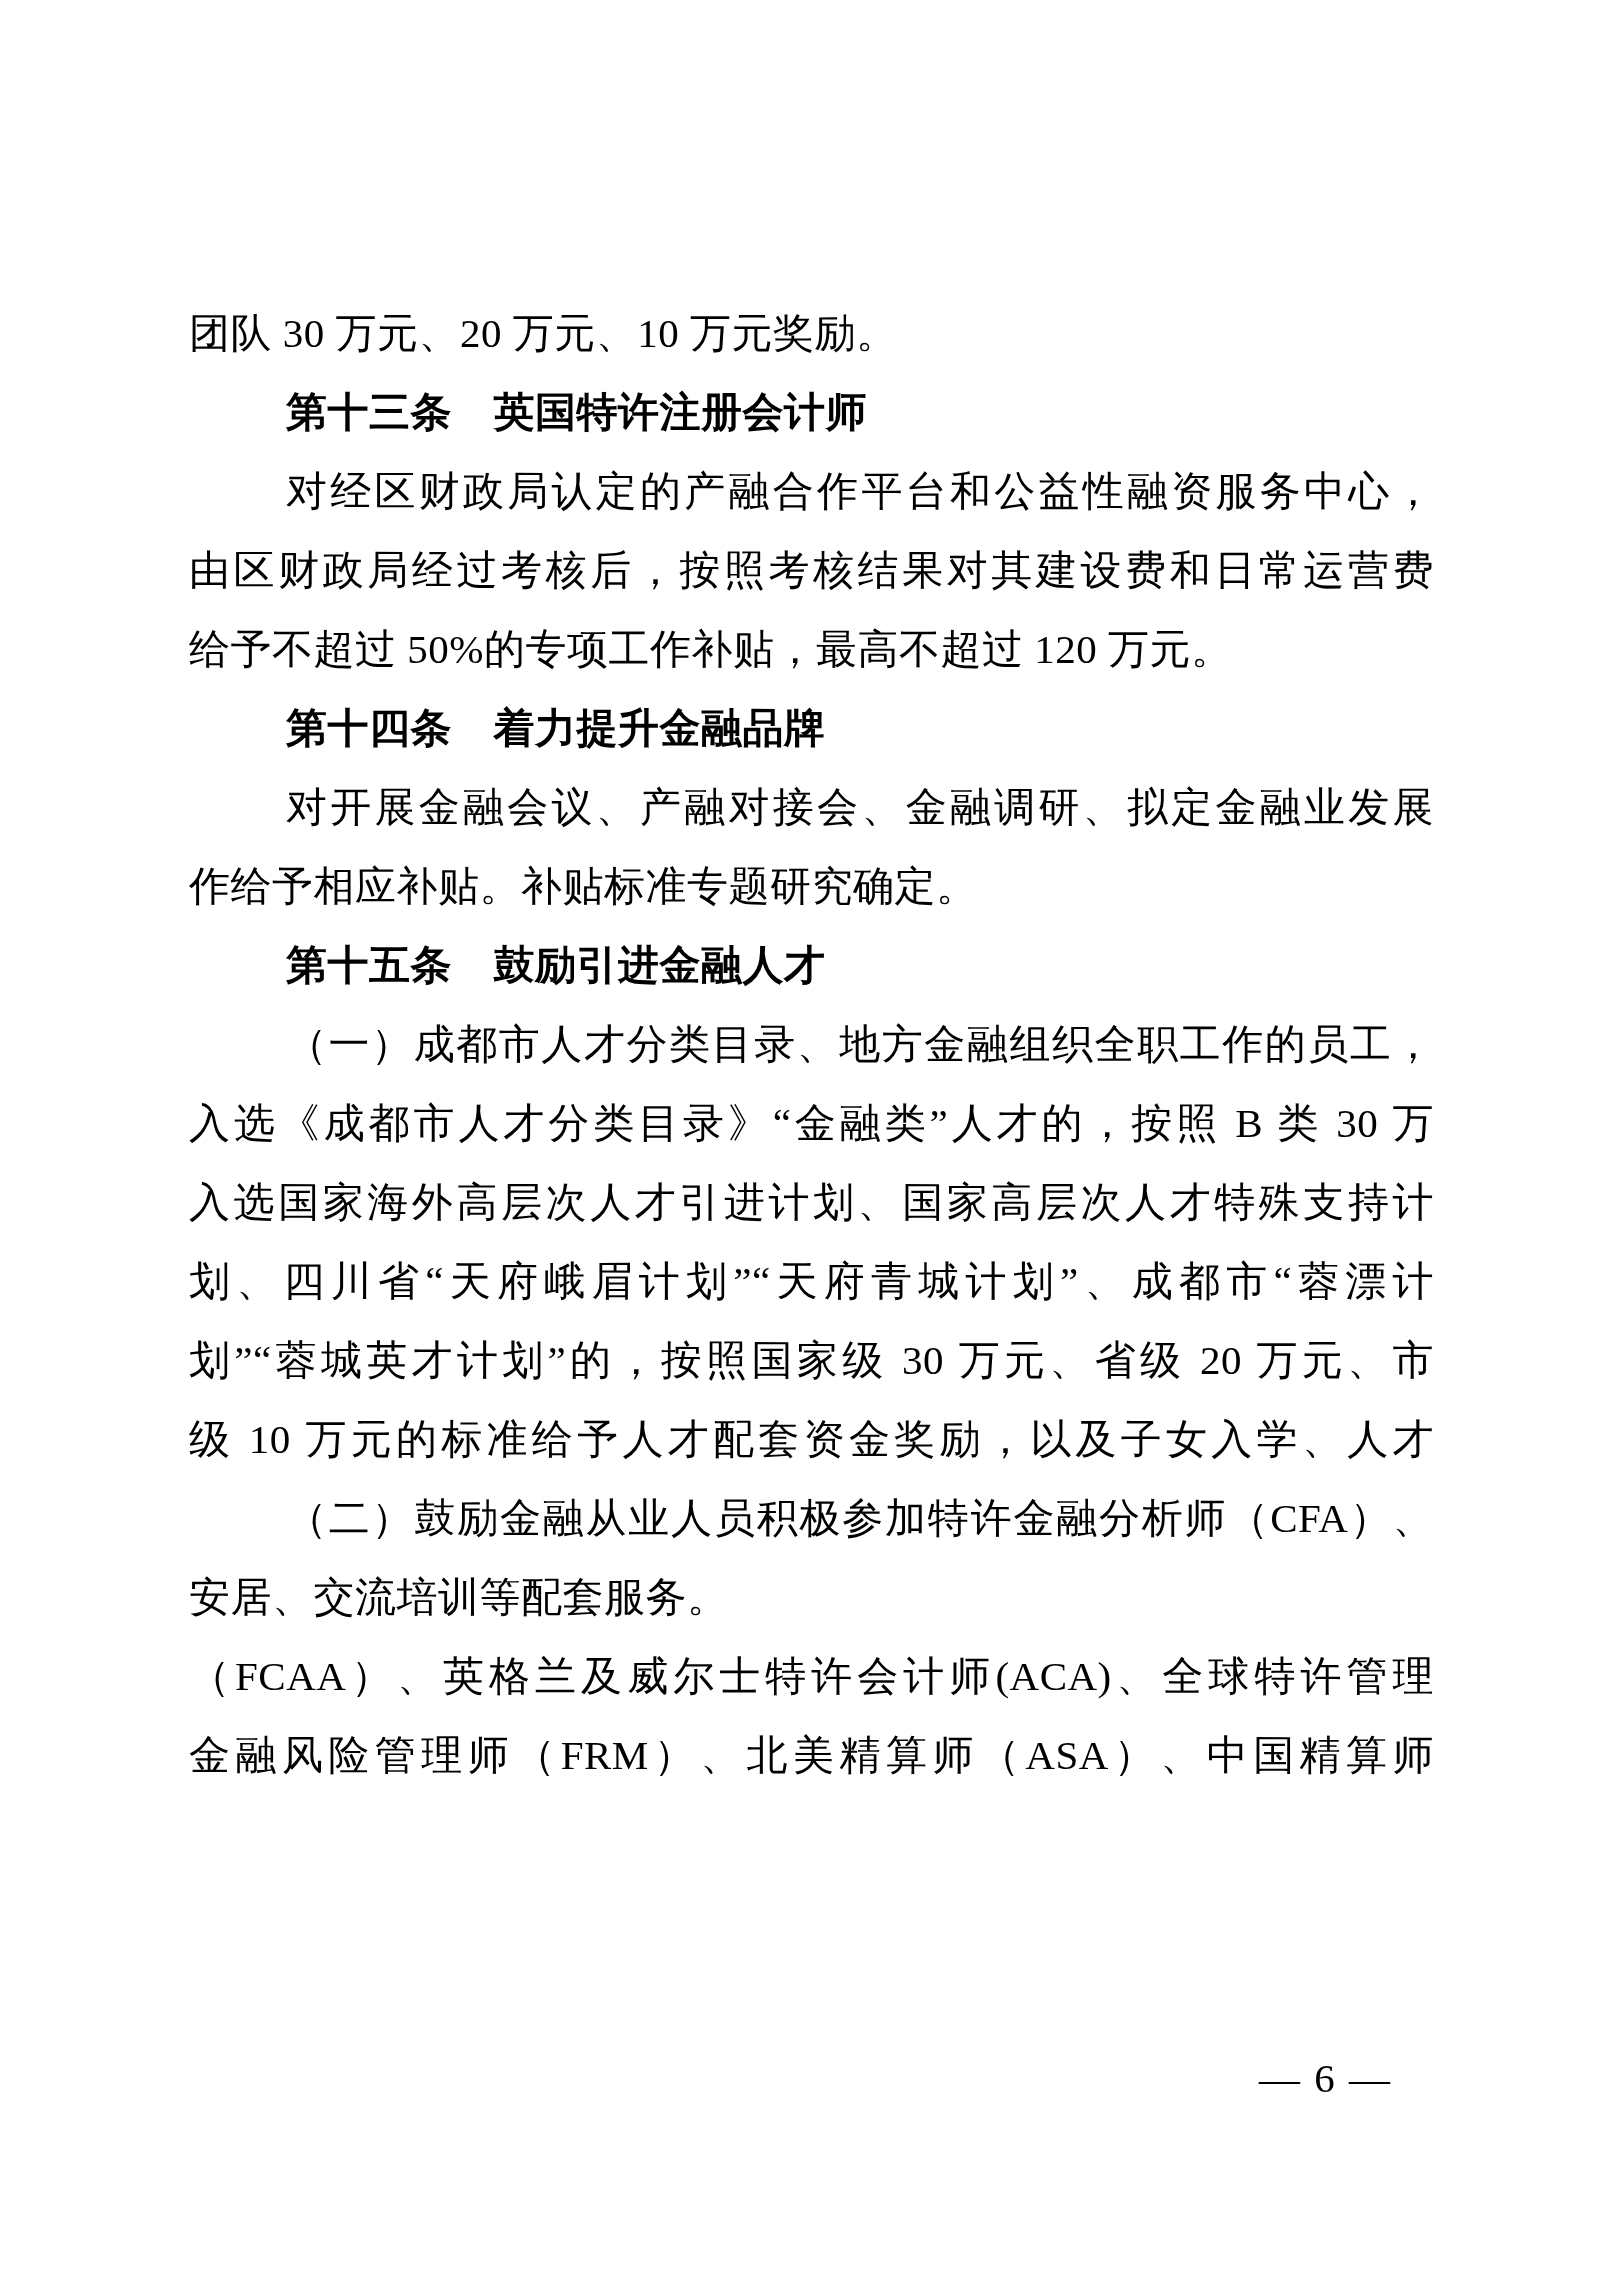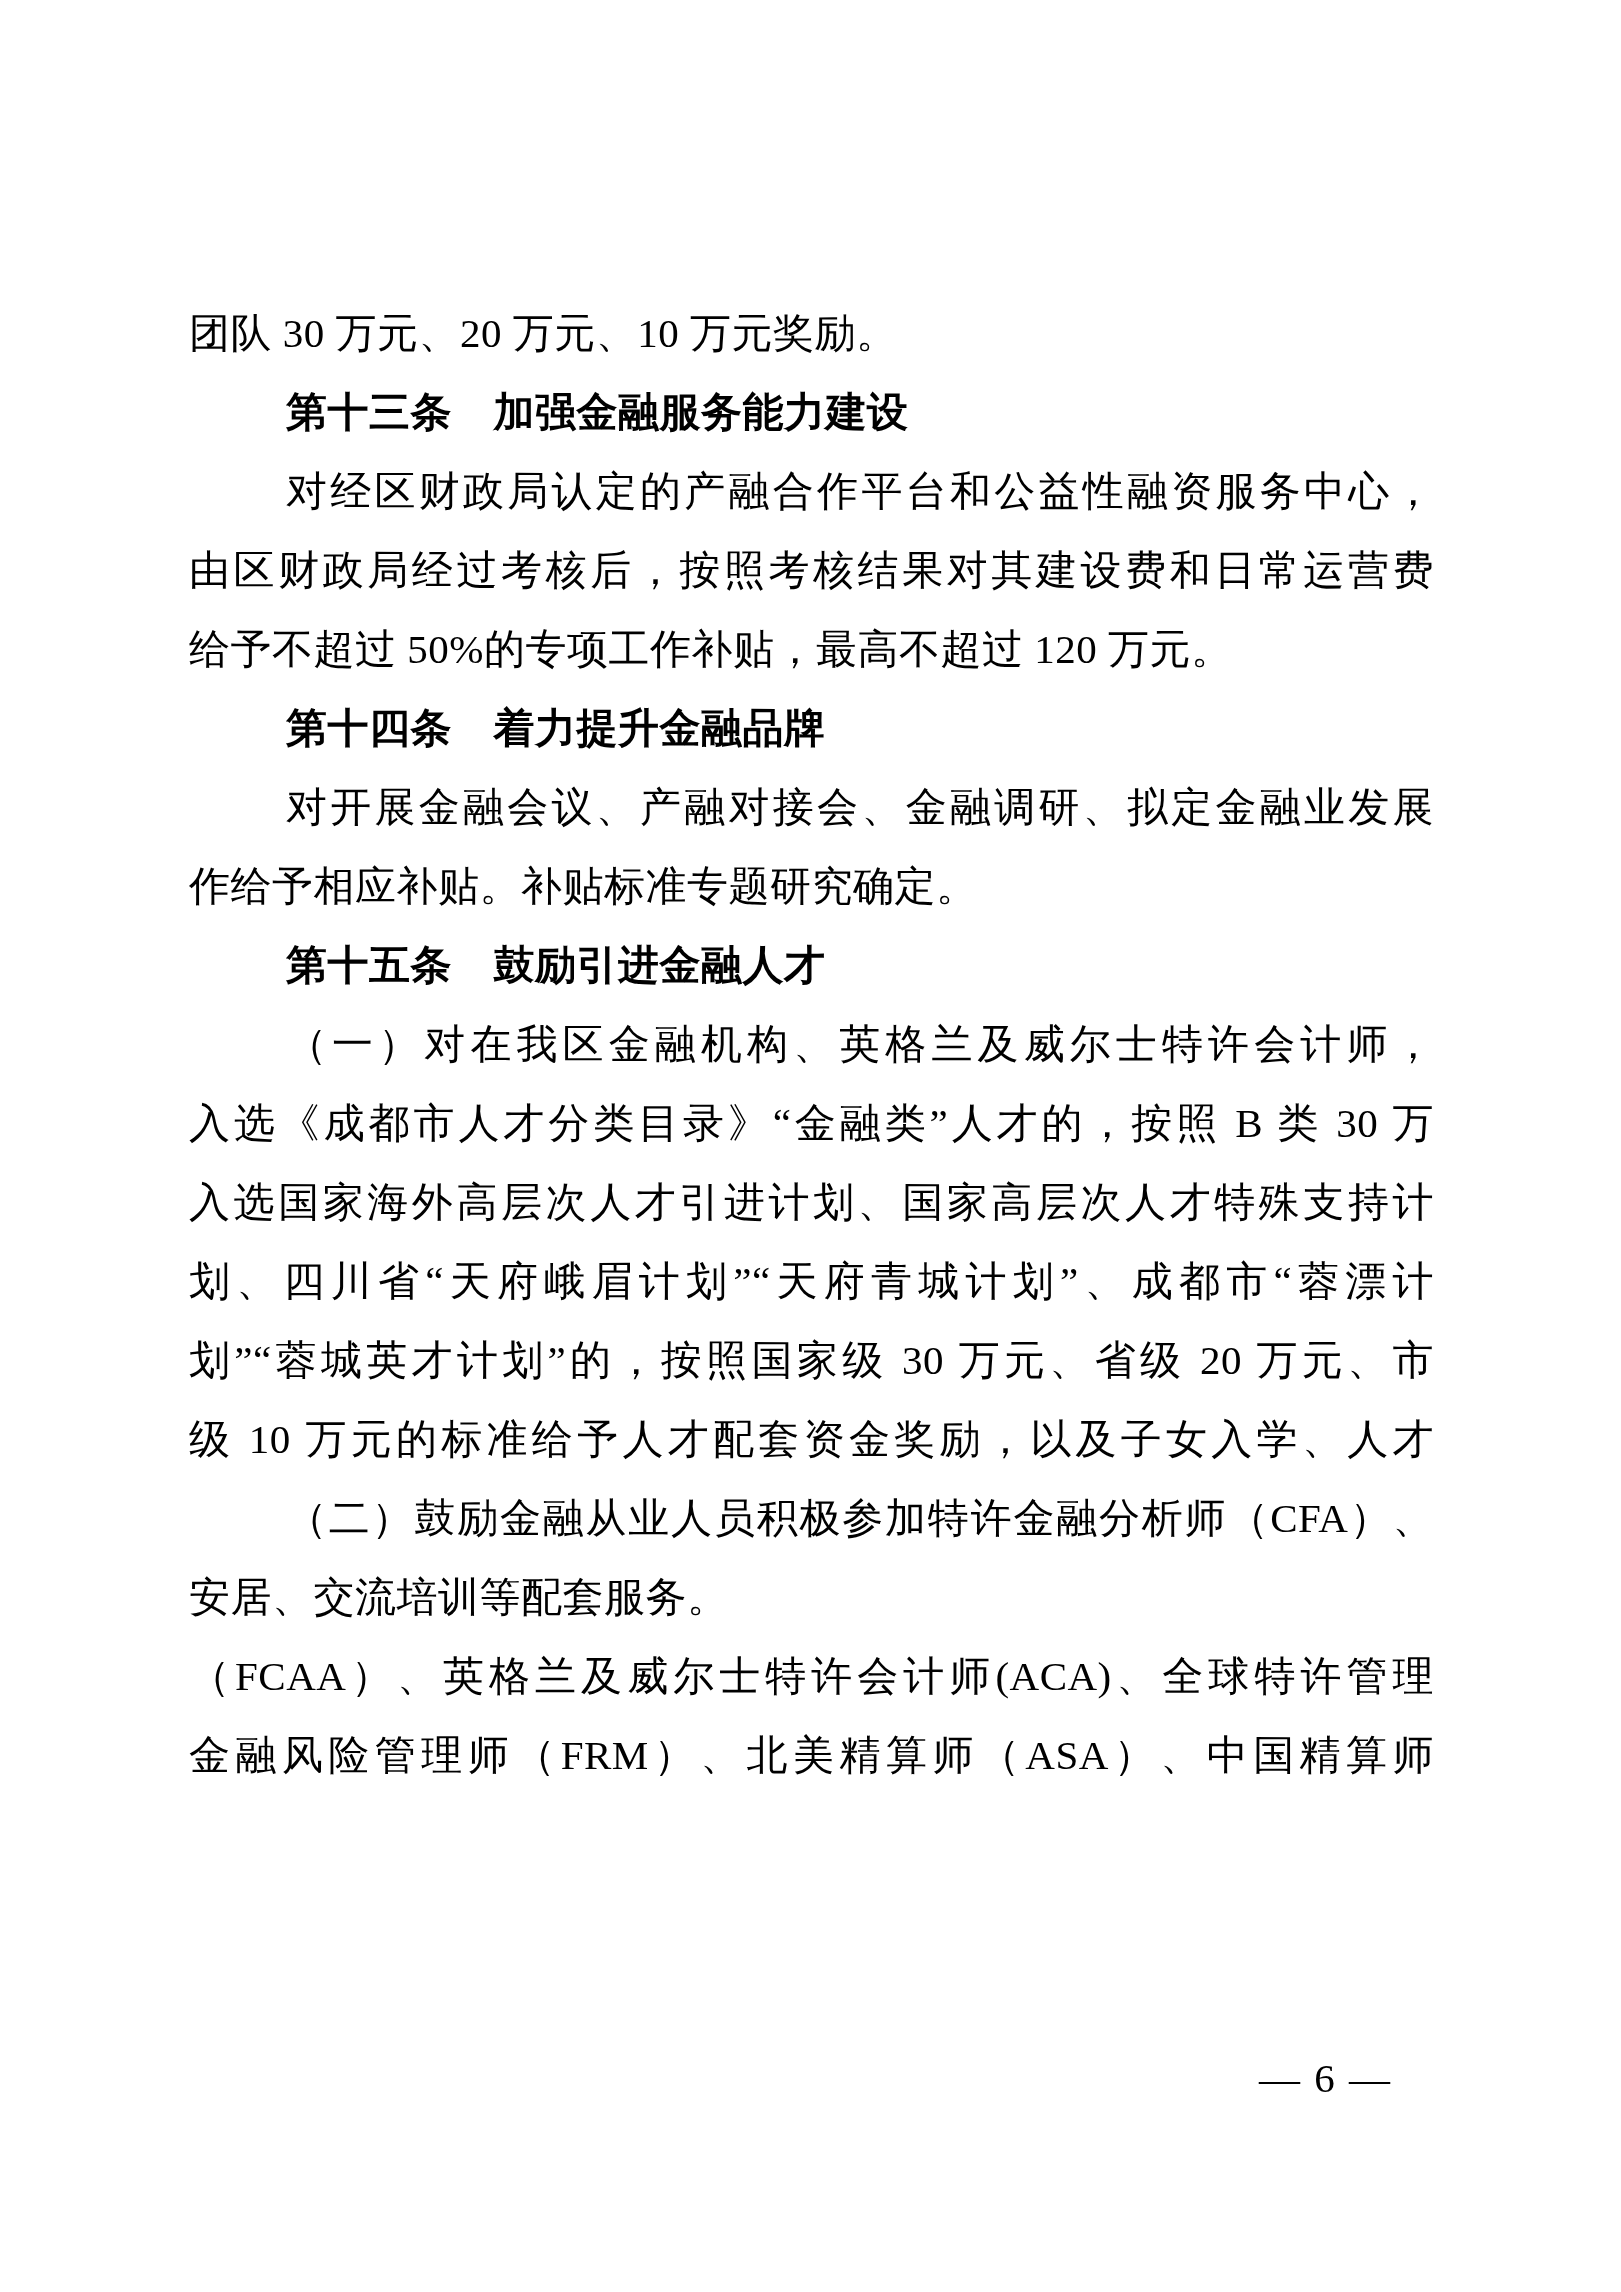--- a/index.html
+++ b/index.html
@@ -44,29 +44,29 @@
     font-size:41px;
     letter-spacing:2px;
   }
 </style>
 </head>
 <body>
 
 <div class="page">
   <div class="textblock">
     <div class="line">团队 30 万元、20 万元、10 万元奖励。</div>
-    <div class="line indent heading">第十三条　加强金融服务能力建设</div>
+    <div class="line indent heading">第十三条　英国特许注册会计师</div>
     <div class="line indent full">对经区财政局认定的产融合作平台和公益性融资服务中心，</div>
     <div class="line full">由区财政局经过考核后，按照考核结果对其建设费和日常运营费</div>
     <div class="line">给予不超过 50%的专项工作补贴，最高不超过 120 万元。</div>
     <div class="line indent heading">第十四条　着力提升金融品牌</div>
     <div class="line indent full">对开展金融会议、产融对接会、金融调研、拟定金融业发展</div>
     <div class="line">作给予相应补贴。补贴标准专题研究确定。</div>
     <div class="line indent heading">第十五条　鼓励引进金融人才</div>
-    <div class="line indent full">（一）对在我区金融机构、英格兰及威尔士特许会计师，</div>
+    <div class="line indent full">（一）成都市人才分类目录、地方金融组织全职工作的员工，</div>
     <div class="line full">入选《成都市人才分类目录》“金融类”人才的，按照 B 类 30 万</div>
     <div class="line full">入选国家海外高层次人才引进计划、国家高层次人才特殊支持计</div>
     <div class="line full">划、四川省“天府峨眉计划”“天府青城计划”、成都市“蓉漂计</div>
     <div class="line full">划”“蓉城英才计划”的，按照国家级 30 万元、省级 20 万元、市</div>
     <div class="line full">级 10 万元的标准给予人才配套资金奖励，以及子女入学、人才</div>
     <div class="line indent full">（二）鼓励金融从业人员积极参加特许金融分析师（CFA）、</div>
     <div class="line">安居、交流培训等配套服务。</div>
     <div class="line full">（FCAA）、英格兰及威尔士特许会计师(ACA)、全球特许管理</div>
     <div class="line full">金融风险管理师（FRM）、北美精算师（ASA）、中国精算师</div>
   </div>

